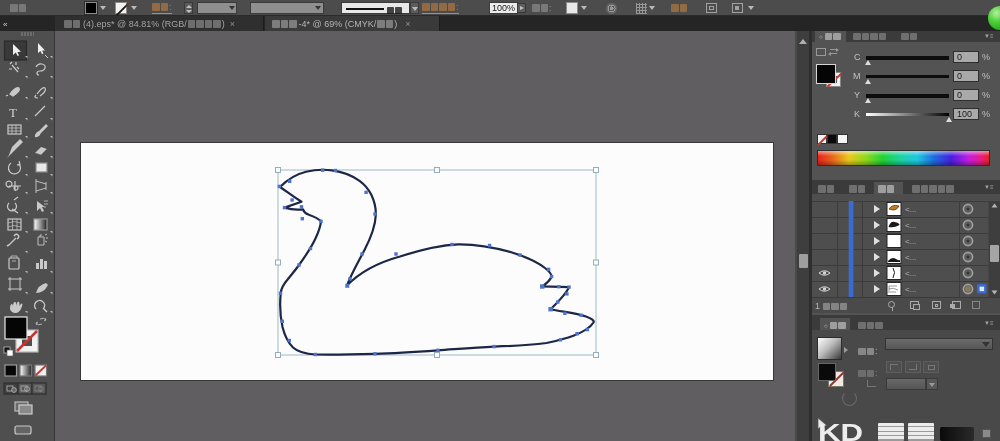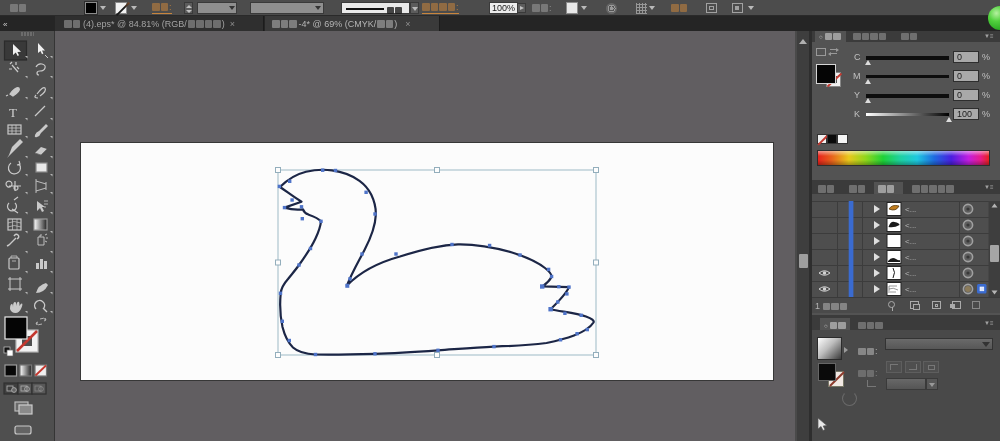--- a/index.html
+++ b/index.html
@@ -580,16 +580,23 @@
         </div>
       <div class="abs" style="left:30px;top:61px;width:15px;height:15px;border-radius:50%;border:1.5px solid #6a6a6a;border-top-color:transparent;"></div>
     </div>
   </div>
 
   <div class="abs" style="left:816px;top:417px;width:14px;height:15px;">
     <svg width="14" height="15">
         <path d="M2 1 L2 12 L5 9.5 L7 13.5 L9 12.6 L7.2 9 L11 8.6 Z" fill="#e8e8e8" stroke="#555" stroke-width=".7"></path>
       </svg>
   </div>
+  <div class="abs" style="left:818px;top:422px;width:182px;height:19px;color:#ededed;font-weight:bold;font-size:24px;font-family:'Liberation Sans';">
+    <span class="abs" style="left:0;top:-3px;display:inline-block;transform:scaleX(1.3);transform-origin:0 0;">KD</span>
+    <span class="abs" style="left:60px;top:1px;width:26px;height:18px;background:repeating-linear-gradient(180deg,#ececec 0 3.2px,rgba(236,236,236,.5) 3.2px 4.4px);border-radius:1px;"></span>
+    <span class="abs" style="left:90px;top:1px;width:26px;height:18px;background:repeating-linear-gradient(180deg,#ececec 0 3.2px,rgba(236,236,236,.5) 3.2px 4.4px);border-radius:1px;"></span>
+    <span class="abs" style="left:122px;top:5px;width:34px;height:14px;background:linear-gradient(90deg,#0a0a0a,#2a2a2a);border-radius:2px;"></span>
+    <span class="abs" style="left:164px;top:7px;width:9px;height:9px;background:#8a8a8a;border:1px solid #555;"></span>
+  </div>
 
   <div class="abs" style="left:988px;top:6px;width:24px;height:24px;border-radius:50%;
     background:radial-gradient(circle at 35% 30%, #b5f0a0 0%, #52d23e 35%, #2aa822 75%, #1d7a18 100%);"></div>
 </div>
 
 </body></html>

